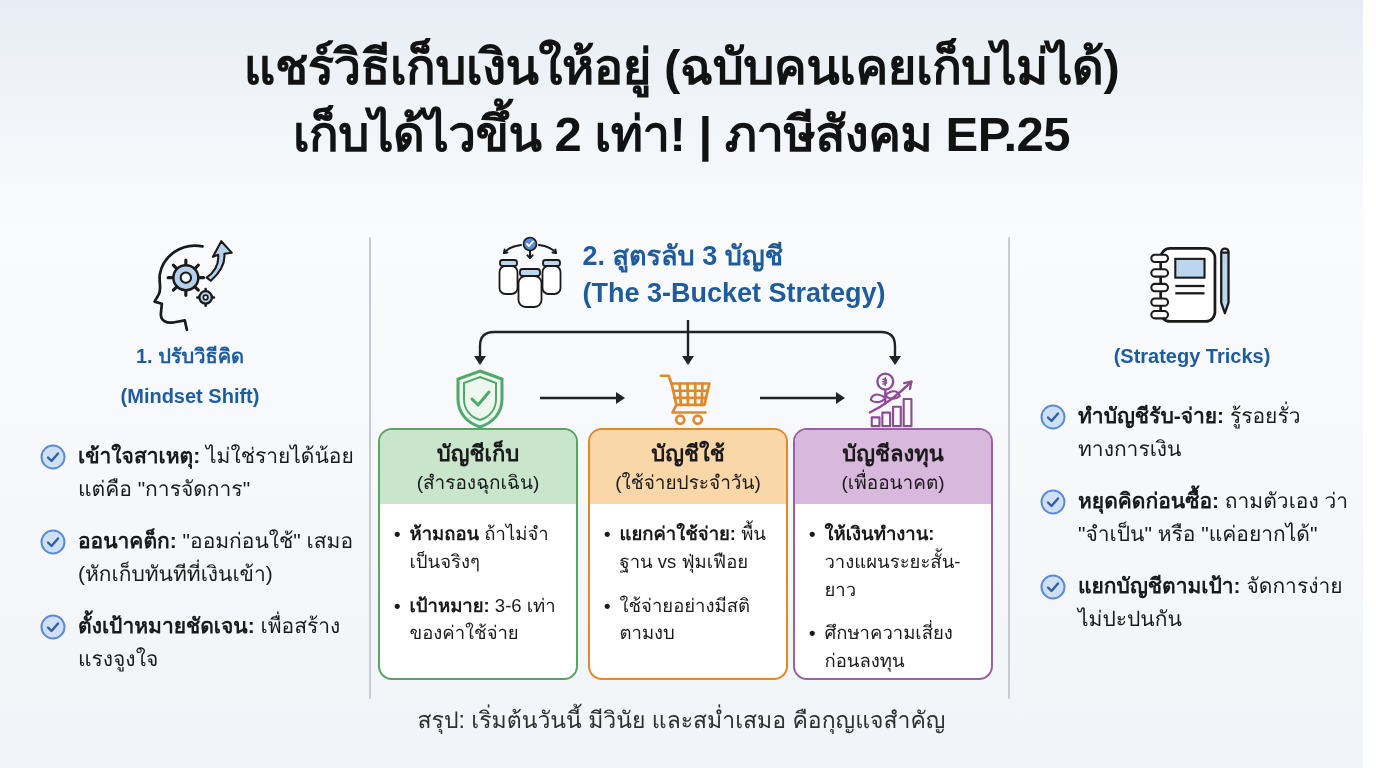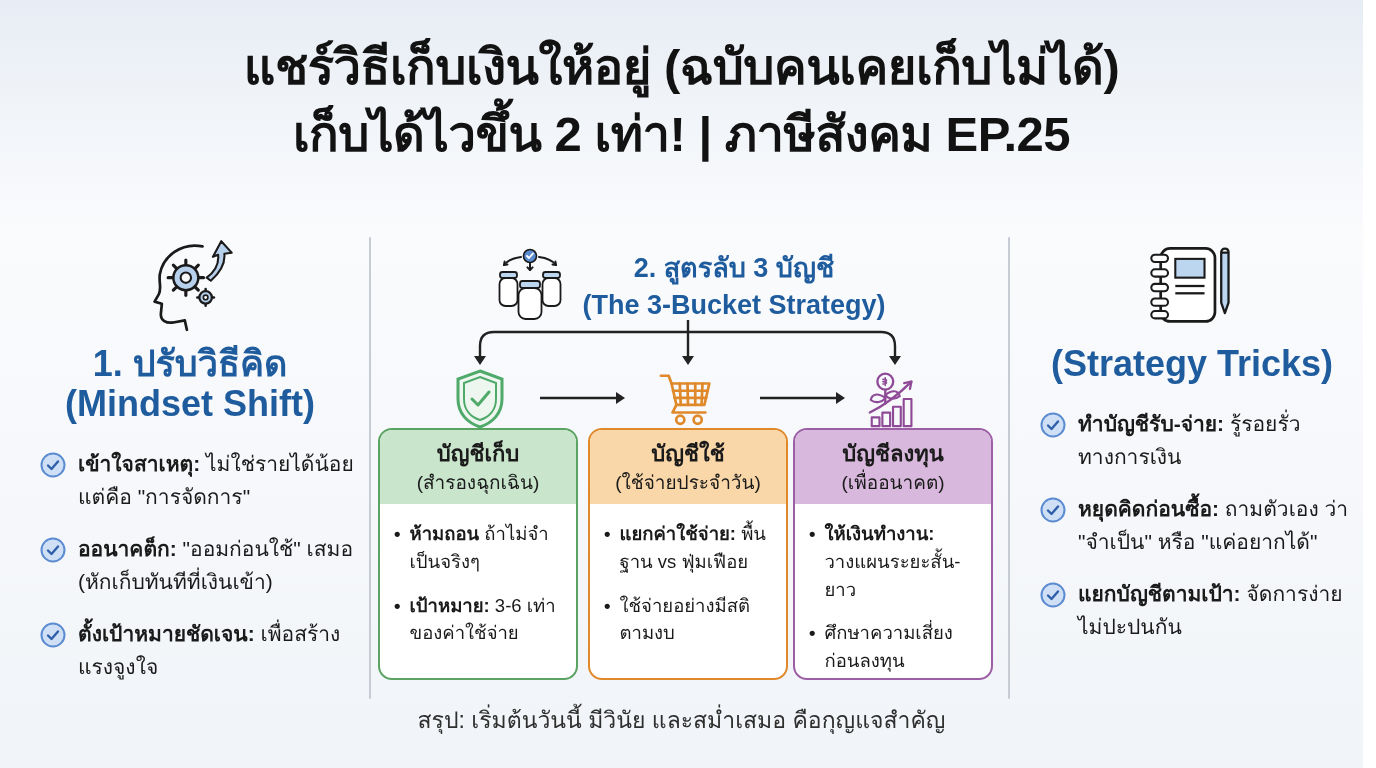--- a/index.html
+++ b/index.html
@@ -11,30 +11,30 @@
   }
   
   .title{position:absolute;top:34px;left:0;width:100%;text-align:center;
     color:var(--title-color,#121212);font-weight:800;font-size:49px;line-height:67px;letter-spacing:-0.5px;}
   
   .col-left{position:absolute;left:14px;top:230px;width:352px;}
   .col-right{position:absolute;left:1014px;top:230px;width:356px;}
   .divider{position:absolute;top:237px;width:2px;height:462px;background:var(--divider,#c6cbd4);border-radius:1px;}
   .divider.d1{left:369px;} .divider.d2{left:1008px;}
   .side-icon{display:flex;justify-content:center;margin-top:6px;height:100px;align-items:center;}
-  .side-heading{margin-top:8px;text-align:center;color:var(--accent-blue,#1f5c9e);
-    font-weight:700;font-size:36px;line-height:40px;}
+  .side-heading{text-align:center;color:var(--accent-blue,#1f5c9e);
+    font-weight:700;font-size:20px;line-height:40px;}
   .check-list{margin-top:24px;padding:0 0 0 26px;}
   .check-item{display:flex;gap:12px;margin-bottom:20px;}
   .check-item .ck{flex:0 0 26px;padding-top:4px;}
   .check-item .txt{font-size:21px;line-height:1.55;max-width:292px;}
   .lead{font-weight:700;}
   
   .col-center{position:absolute;left:370px;top:230px;width:640px;height:480px;}
-  .strategy-header{display:flex;justify-content:center;align-items:center;gap:16px;margin-top:18px;text-align:center;}
+  .strategy-header{display:flex;justify-content:center;align-items:center;gap:16px;margin-top:6px;}
   .strategy-heading{color:var(--accent-blue,#1f5c9e);font-weight:700;font-size:27px;line-height:37px;}
   .flow-svg{position:absolute;left:0;top:88px;width:640px;height:100px;pointer-events:none;}
   .bucket-icon{position:absolute;top:138px;width:60px;height:62px;}
   .bi-shield{left:80px;} .bi-cart{left:288px;} .bi-growth{left:494px;}
   
   .bucket-card{position:absolute;top:198px;width:200px;height:252px;background:#fff;
     border-radius:14px;overflow:hidden;box-sizing:border-box;}
   .card-green{left:8px;border:2.5px solid var(--green-border,#5ba362);}
   .card-orange{left:218px;border:2.5px solid var(--orange-border,#e0892a);}
   .card-purple{left:423px;border:2.5px solid var(--purple-border,#9c5fa5);}

